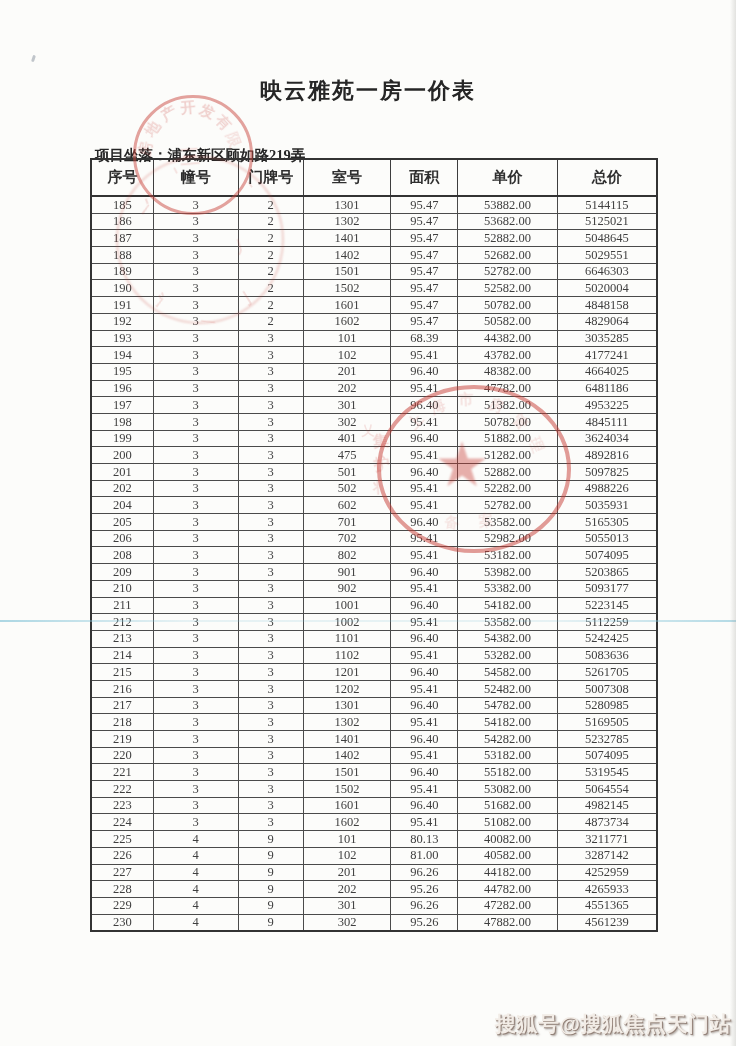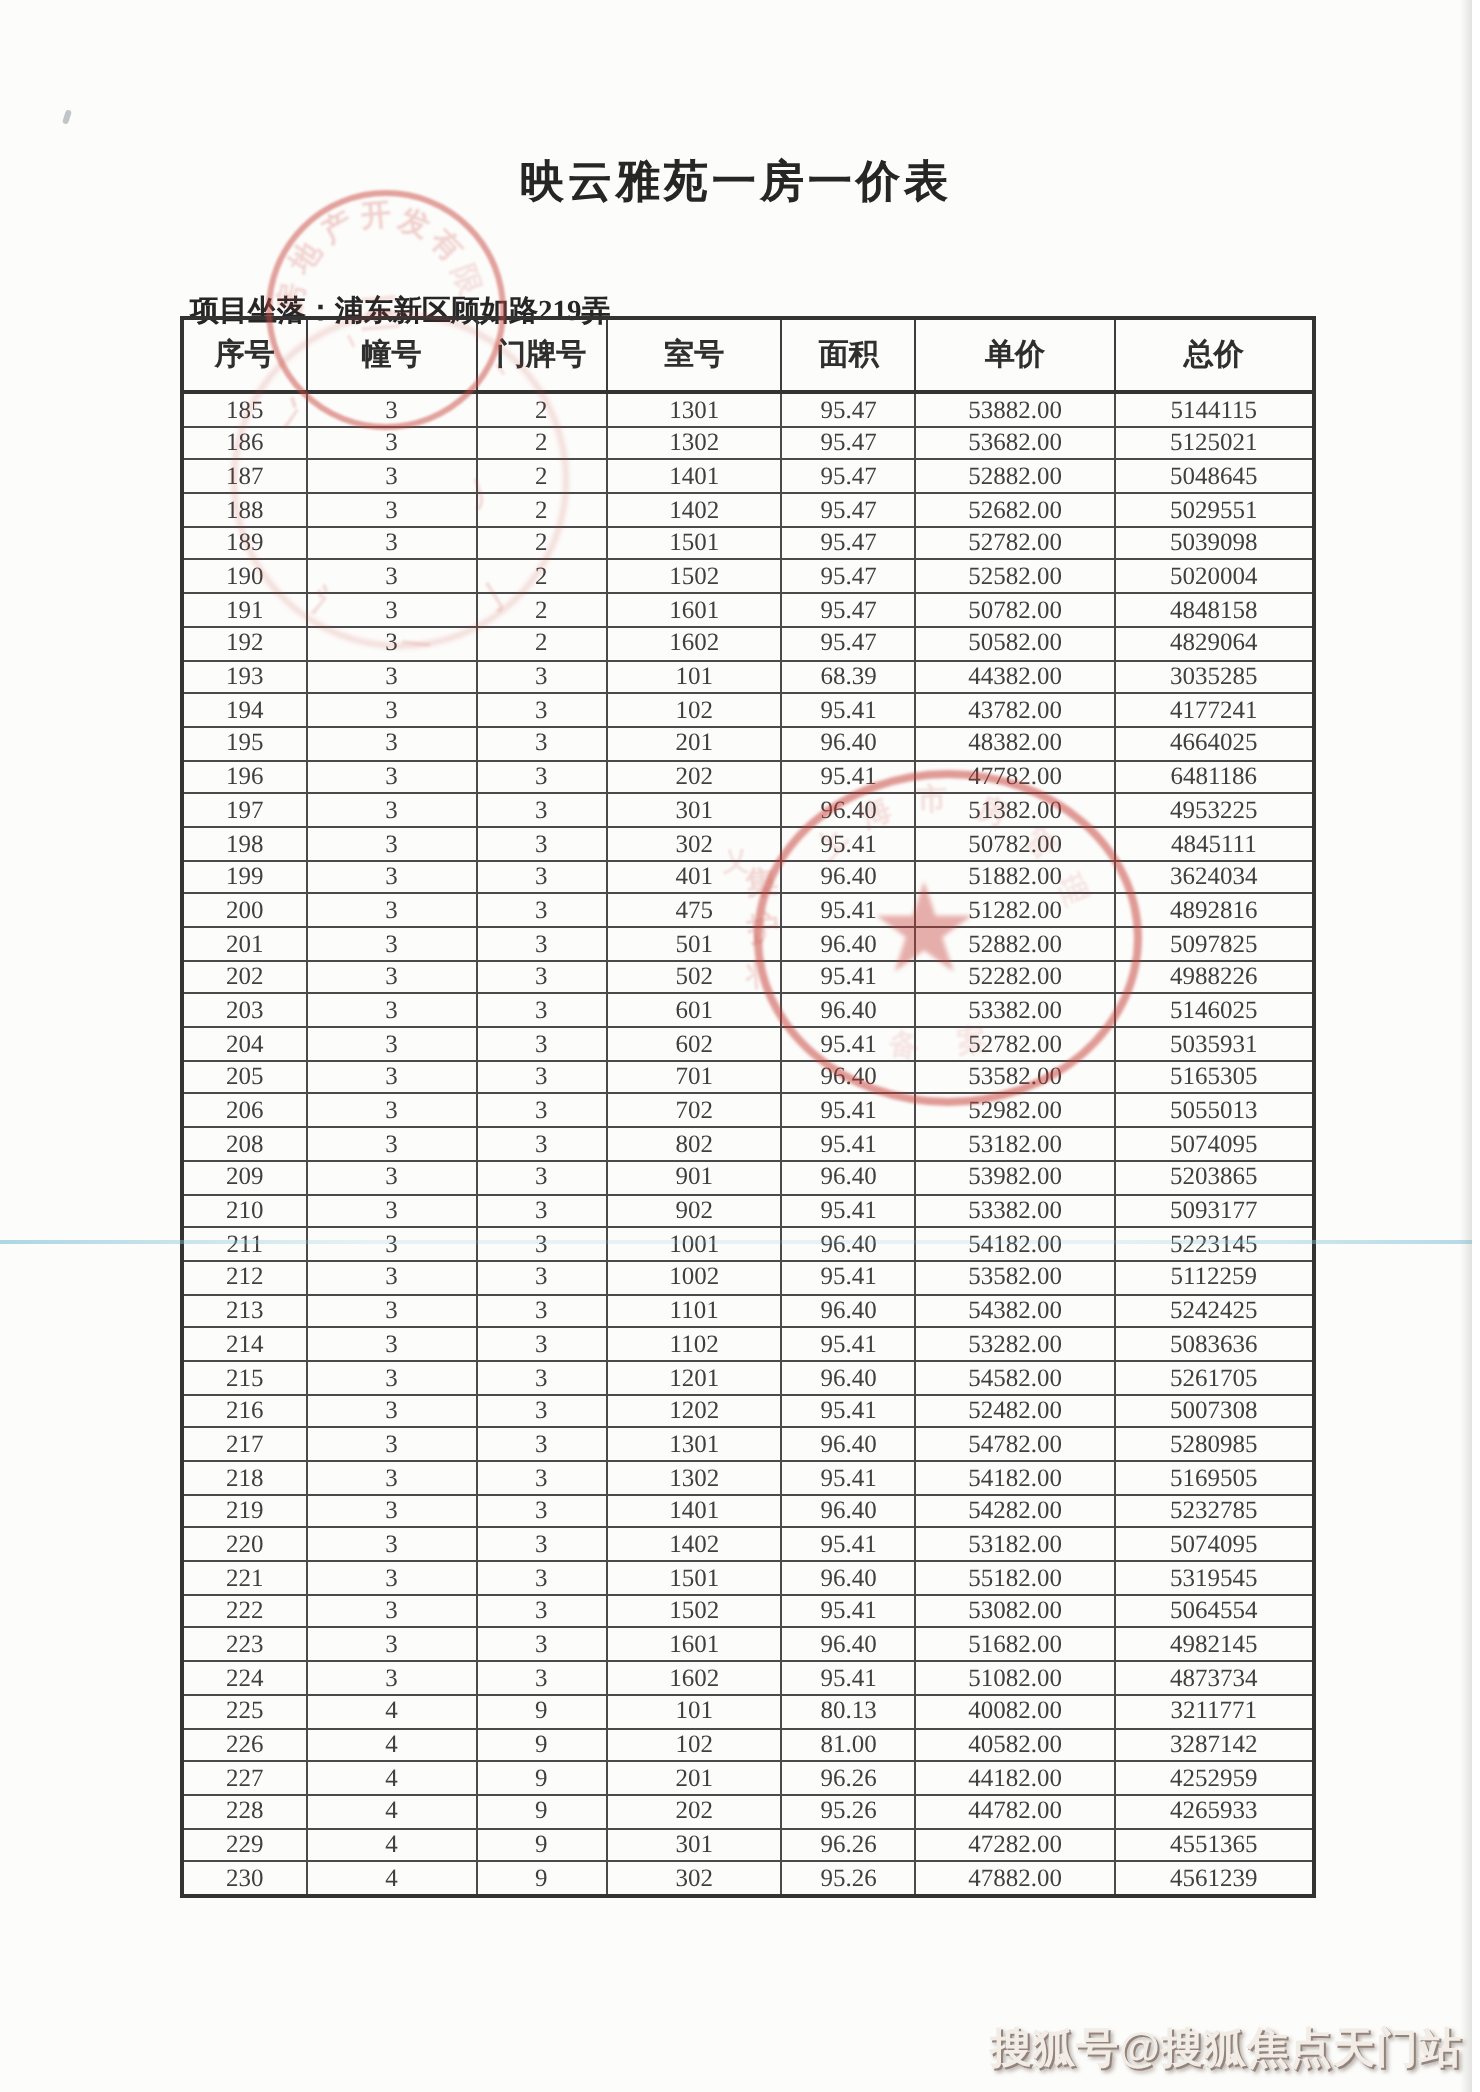--- a/index.html
+++ b/index.html
@@ -104,21 +104,21 @@
           <td>52682.00</td>
           <td>5029551</td>
         </tr>
         <tr>
           <td>189</td>
           <td>3</td>
           <td>2</td>
           <td>1501</td>
           <td>95.47</td>
           <td>52782.00</td>
-          <td>5039098</td>
+          <td>6646303</td>
         </tr>
         <tr>
           <td>190</td>
           <td>3</td>
           <td>2</td>
           <td>1502</td>
           <td>95.47</td>
           <td>52582.00</td>
           <td>5020004</td>
         </tr>
@@ -222,29 +222,20 @@
           <td>5097825</td>
         </tr>
         <tr>
           <td>202</td>
           <td>3</td>
           <td>3</td>
           <td>502</td>
           <td>95.41</td>
           <td>52282.00</td>
           <td>4988226</td>
-        </tr>
-        <tr>
-          <td>203</td>
-          <td>3</td>
-          <td>3</td>
-          <td>601</td>
-          <td>96.40</td>
-          <td>53382.00</td>
-          <td>5146025</td>
         </tr>
         <tr>
           <td>204</td>
           <td>3</td>
           <td>3</td>
           <td>602</td>
           <td>95.41</td>
           <td>52782.00</td>
           <td>5035931</td>
         </tr>

